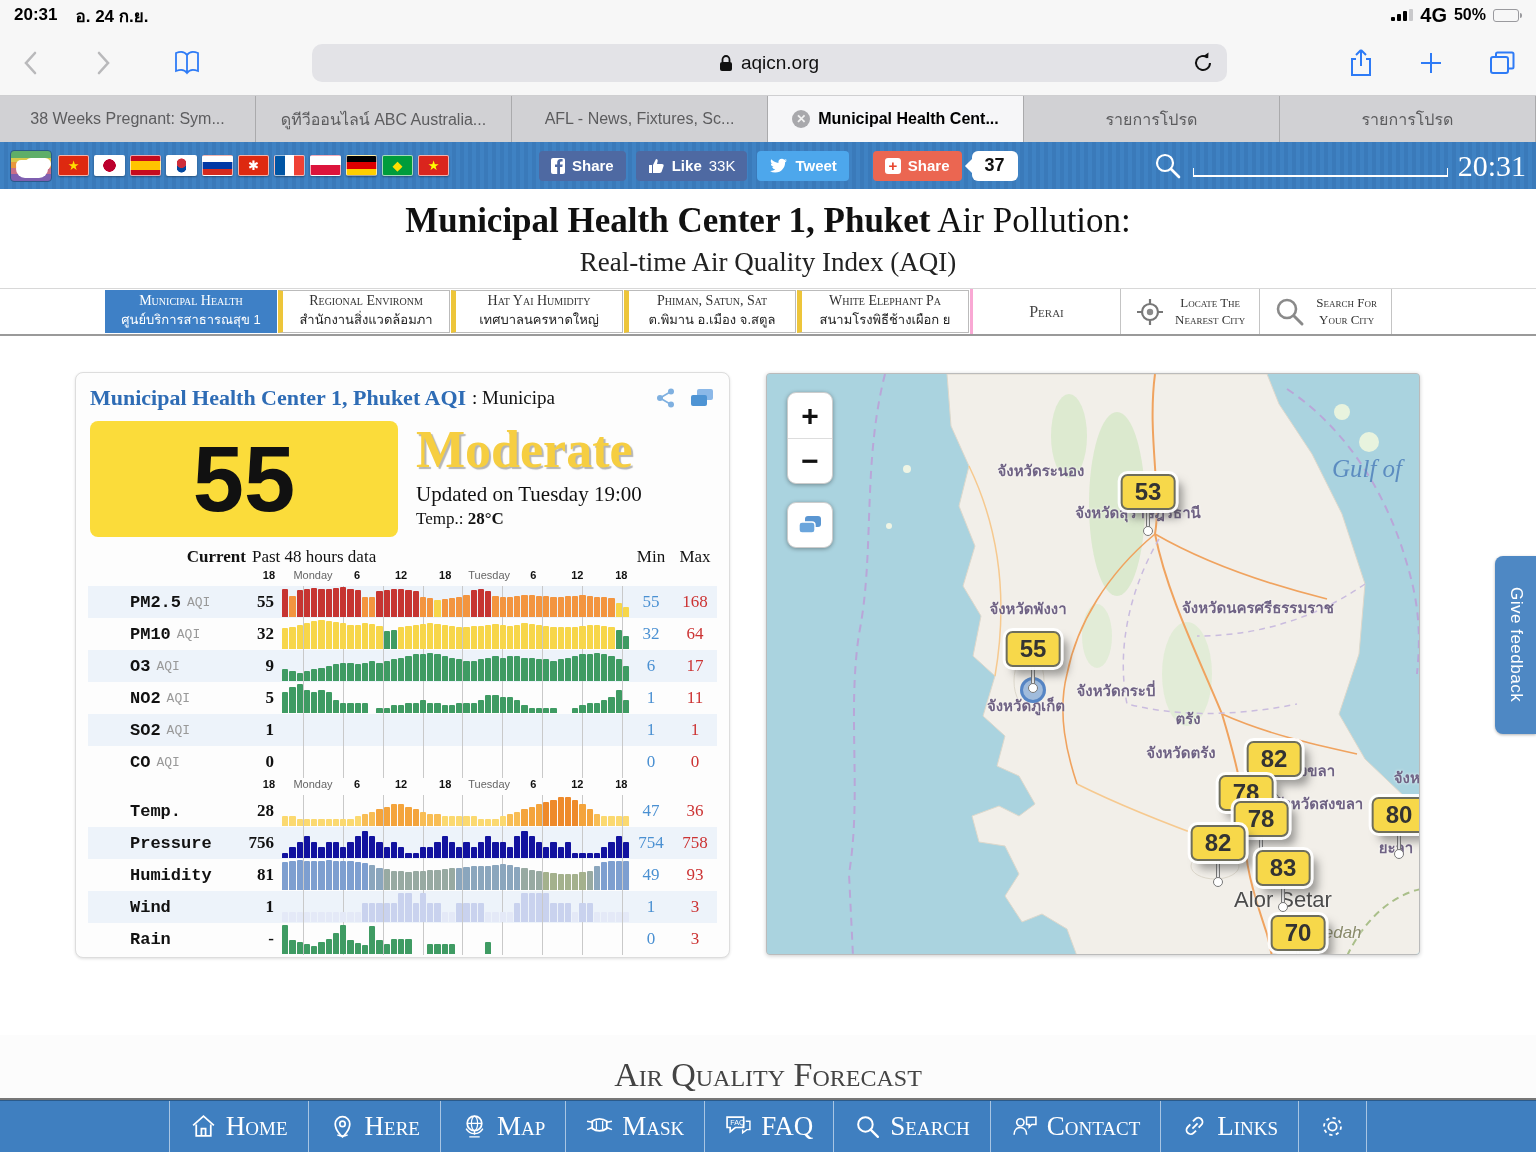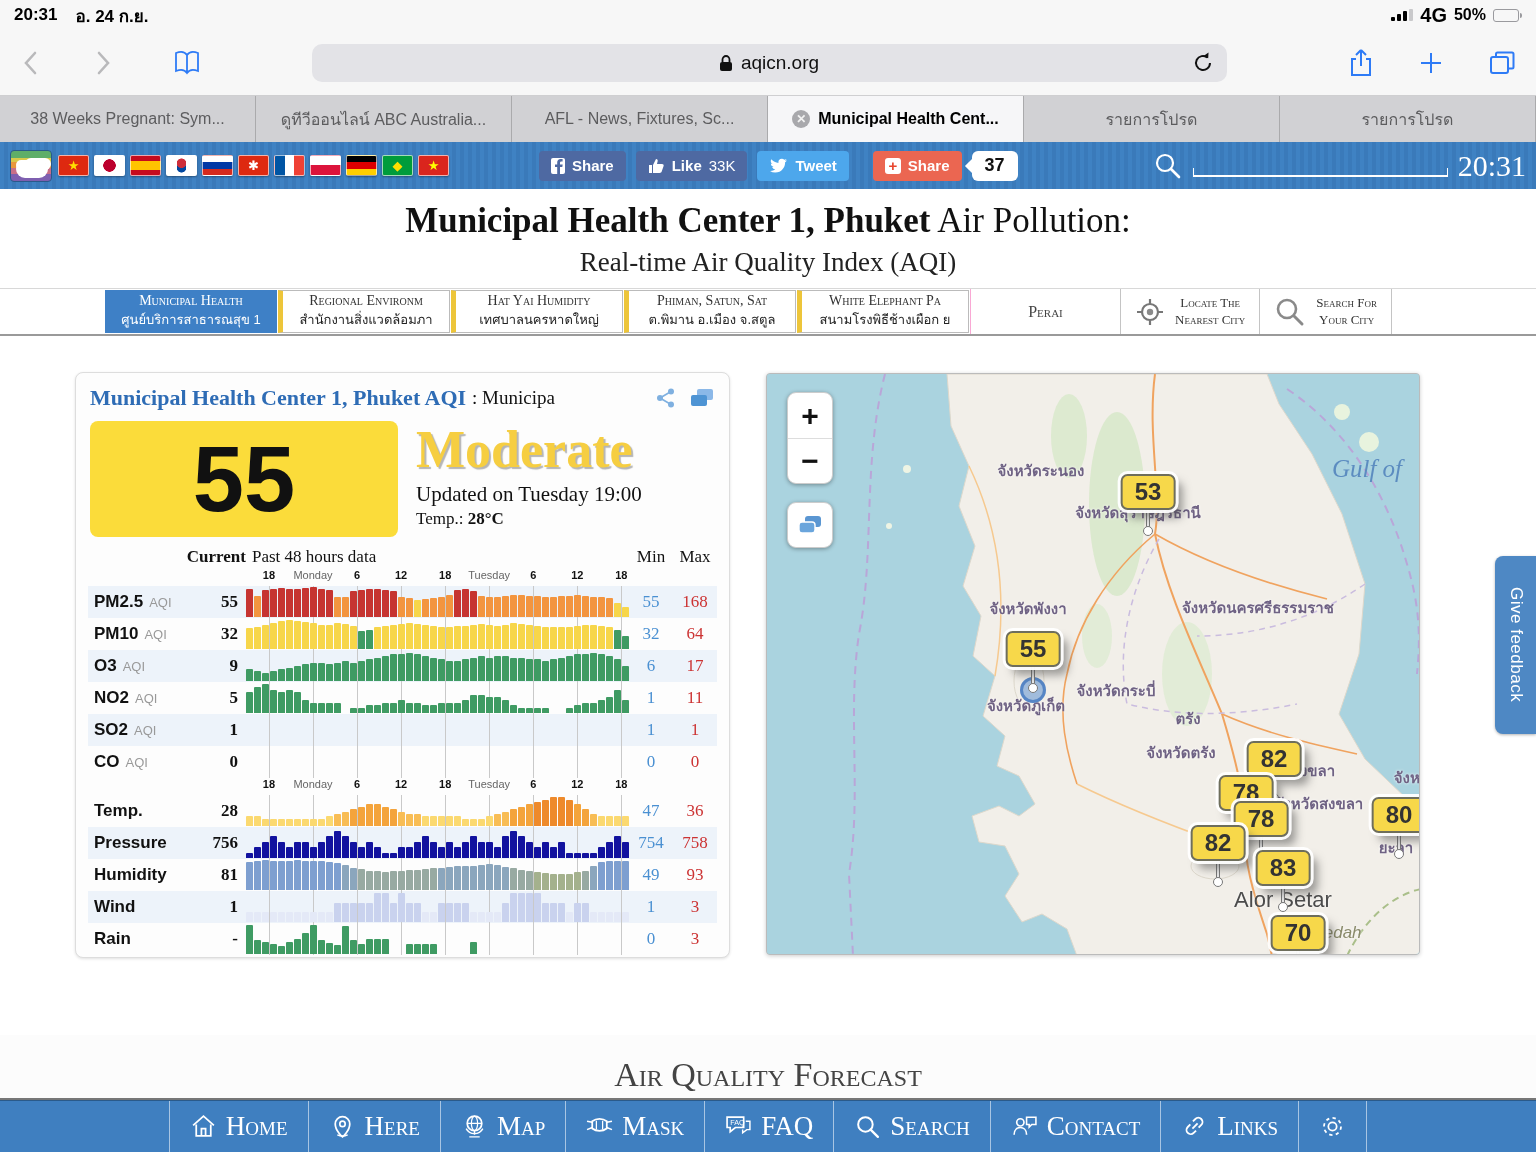--- a/index.html
+++ b/index.html
@@ -84,21 +84,21 @@
     font-family:"Liberation Serif",serif; }
   .stbox .en { font-size:14px; font-variant:small-caps; color:#333; white-space:nowrap; }
   .stbox .th { font-size:13px; color:#222; white-space:nowrap; font-family:"Liberation Sans",sans-serif;}
   .stbox.accent { border-left:5px solid #edc53a; }
   .stbox.active { background:#3e80c6; border-color:#3e80c6; }
   .stbox.active .en, .stbox.active .th { color:#fff; }
   .stextra { display:flex; align-items:center; border-left:1px solid #c4c4c4; padding:0 14px; gap:10px;
     font-family:"Liberation Serif",serif; }
   .stextra .two { font-size:13px; font-variant:small-caps; color:#333; text-align:center; line-height:1.3; }
   .perai { width:150px; display:flex; align-items:center; justify-content:center;
-    border-left:1px solid #f9a8d4; font-family:"Liberation Serif",serif; font-variant:small-caps;
+    border-left:3px solid #f9a8d4; font-family:"Liberation Serif",serif; font-variant:small-caps;
     font-size:16px; color:#444; }
 
   
   .content { position:relative; height:699px; background:#fff; }
 
   .aqicard { position:absolute; left:75px; top:36px; width:655px; height:586px; background:#fdfdfd;
     border:1px solid #ddd; border-radius:8px; box-shadow:0 1px 3px rgba(0,0,0,.12); padding:10px 12px 6px; }
   .cardhead { display:flex; align-items:center; gap:6px; padding:2px 2px 8px; }
   .cardhead .t { font-family:"Liberation Serif",serif; font-weight:bold; font-size:22px; color:#2e6cb5; white-space:nowrap;}
   .cardhead .suffix { font-family:"Liberation Serif",serif; font-size:19px; color:#111; white-space:nowrap; overflow:hidden; flex:1;}
@@ -121,21 +121,21 @@
   .axisrow { display:flex; height:17px; }
   .axisrow .pad1 { width:158px; } .axisrow .pad2 { width:88px; }
   .axischart { flex:1; position:relative; }
   .axislab { position:absolute; top:0; transform:translateX(-50%); font-size:11px; color:#111; font-weight:bold; }
   .axislab.day { color:#666; font-weight:normal; }
   .gl { position:absolute; top:0; bottom:0; width:1px; background:#c9c9c9; }
 
   .drow { display:flex; align-items:stretch; height:32px; }
   .drow.shade { background:#edf3fa; }
   .drow .lbl { width:112px; display:flex; align-items:center; gap:6px; padding-left:6px;
-    font-family:Liberation Sans, sans-serif; }
+    font-family:Liberation Mono, monospace;margin-left:36px; }
   .drow .lbl b { font-size:17px; color:#111; }
   .drow .lbl span { font-size:13px; color:#999; }
   .drow .cur { width:46px; display:flex; align-items:center; justify-content:flex-end;
     font-family:"Liberation Serif",serif; font-weight:bold; font-size:17px; color:#111; padding-right:8px;}
   .chart { flex:1; position:relative; }
   .bars { position:absolute; inset:1px 0 1px 0; display:flex; align-items:flex-end; gap:1px; }
   .bars i { flex:1 1 0; display:block; border-radius:1px 1px 0 0; }
   .drow .mn, .drow .mx { width:44px; display:flex; align-items:center; justify-content:center;
     font-family:"Liberation Serif",serif; font-size:17px; }
   .drow .mn { color:#4a90d2; } .drow .mx { color:#cc3333; }

